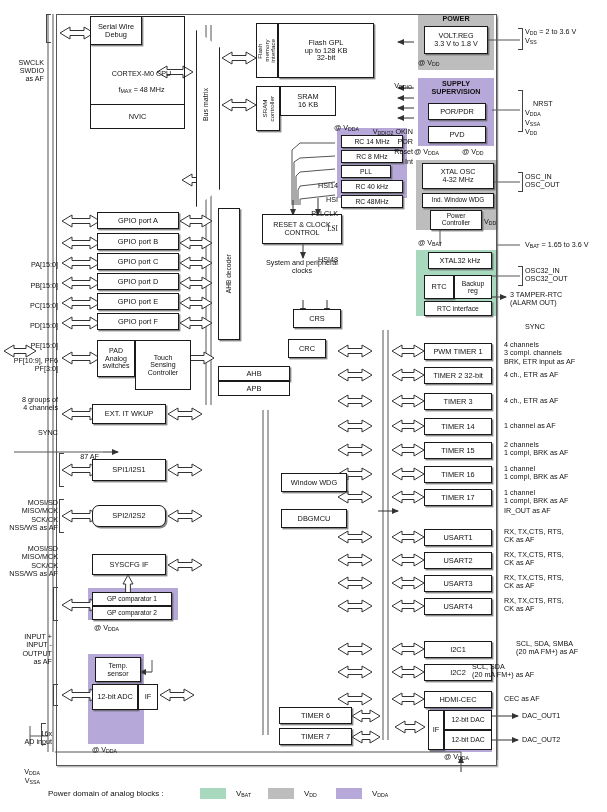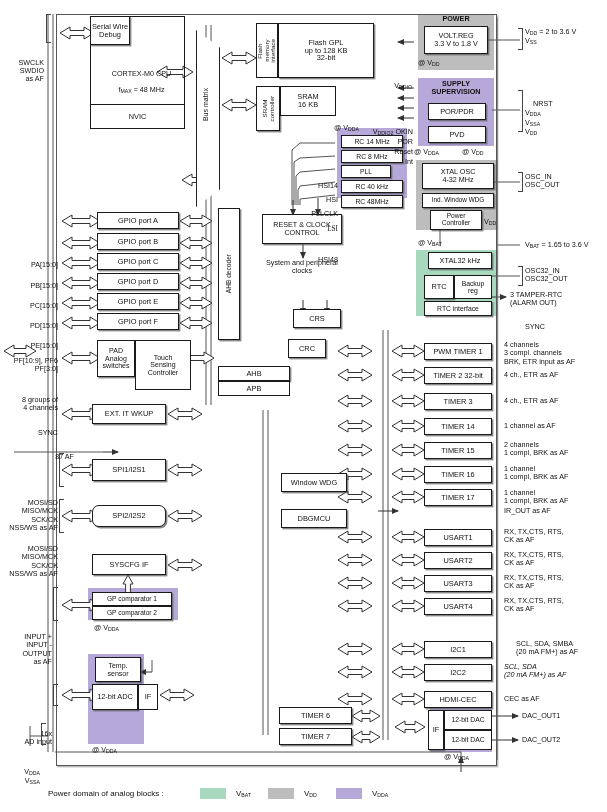--- a/index.html
+++ b/index.html
@@ -215,21 +215,21 @@
     </g>
 
     <g stroke="#555" stroke-width="1" fill="none">
       <line x1="55" y1="752" x2="461" y2="752"></line>
       <line x1="461" y1="752" x2="461" y2="760"></line>
     </g>
   </svg>
 
   <div class="frame" style="left:56px;top:14px;width:441px;height:752px;"></div>
 
-  <div class="bx" style="left:90px;top:16px;width:40px;height:29px;">Serial Wire
+  <div class="bx" style="left:90px;top:16px;width:52px;height:29px;">Serial Wire
 Debug</div>
   <div class="bx nosh" style="left:90px;top:16px;width:95px;height:113px;background:transparent;"></div>
   <div class="lbl c" style="left:95px;top:62px;width:85px;">
     <span>CORTEX-M0 CPU</span><br>
     <span>f</span><span class="sub">MAX</span><span> = 48 MHz</span>
   </div>
   <div class="bx nosh" style="left:90px;top:104px;width:95px;height:25px;">NVIC</div>
 
   <div style="position:absolute;left:196px;top:30px;width:22px;height:175px;background:#fff;border:1px solid #222;clip-path:polygon(0 0,100% 10%,100% 90%,0 100%);box-shadow:1.4px 1.4px 0 rgba(90,90,95,.6);"></div>
   <div class="lbl vert" style="left:202px;top:88px;font-size:7px;">Bus matrix</div>
@@ -377,21 +377,21 @@
   <div class="lbl r" style="left:0px;top:238px;width:58px;">PB[15:0]</div>
   <div class="lbl r" style="left:0px;top:258px;width:58px;">PC[15:0]</div>
   <div class="lbl r" style="left:0px;top:278px;width:58px;">PD[15:0]</div>
   <div class="lbl r" style="left:0px;top:298px;width:58px;">PE[15:0]</div>
   <div class="lbl r" style="left:0px;top:313px;width:58px;white-space:pre;">PF[10:9], PF6
 PF[3:0]</div>
 
   <div class="lbl r" style="left:0px;top:352px;width:58px;white-space:pre;">8 groups of
 4 channels</div>
   <div class="lbl r" style="left:0px;top:385px;width:58px;">SYNC</div>
-  <div class="lbl r" style="left:16px;top:409px;width:58px;">87 AF</div>
+  <div class="lbl r" style="left:1px;top:409px;width:58px;padding-left:40px;">87 AF</div>
 
   <div class="lbl r" style="left:0px;top:455px;width:58px;white-space:pre;line-height:1.18;">MOSI/SD
 MISO/MCK
 SCK/CK
 NSS/WS as AF</div>
   <div class="bracket" style="left:59px;top:453px;width:5px;height:34px;"></div>
   <div class="lbl r" style="left:0px;top:501px;width:58px;white-space:pre;line-height:1.18;">MOSI/SD
 MISO/MCK
 SCK/CK
 NSS/WS as AF</div>
@@ -450,21 +450,21 @@
 CK as AF</div>
   <div class="lbl" style="left:504px;top:551px;width:103px;white-space:pre;line-height:1.18;">RX, TX,CTS, RTS,
 CK as AF</div>
   <div class="lbl" style="left:504px;top:574px;width:103px;white-space:pre;line-height:1.18;">RX, TX,CTS, RTS,
 CK as AF</div>
   <div class="lbl" style="left:504px;top:597px;width:103px;white-space:pre;line-height:1.18;">RX, TX,CTS, RTS,
 CK as AF</div>
 
   <div class="lbl" style="left:516px;top:640px;width:103px;white-space:pre;line-height:1.18;">SCL, SDA, SMBA
 (20 mA FM+) as AF</div>
-  <div class="lbl" style="left:504px;top:663px;width:103px;white-space:pre;line-height:1.18;font-style:italic;">SCL, SDA
+  <div class="lbl" style="left:472px;top:663px;width:103px;white-space:pre;line-height:1.18;">SCL, SDA
 (20 mA FM+) as AF</div>
   <div class="lbl" style="left:504px;top:695px;width:103px;">CEC as AF</div>
 
   <div class="lbl" style="left:522px;top:712px;width:85px;">DAC_OUT1</div>
   <div class="lbl" style="left:522px;top:736px;width:85px;">DAC_OUT2</div>
 
   <div class="lbl" style="left:48px;top:790px;font-size:8px;">Power domain of analog blocks :</div>
   <div class="legend-sw" style="left:200px;top:788px;background:#a8d8bd;"></div>
   <div class="lbl" style="left:236px;top:790px;font-size:8px;">V<span class="sub">BAT</span></div>
   <div class="legend-sw" style="left:268px;top:788px;background:#bdbdbd;"></div>

